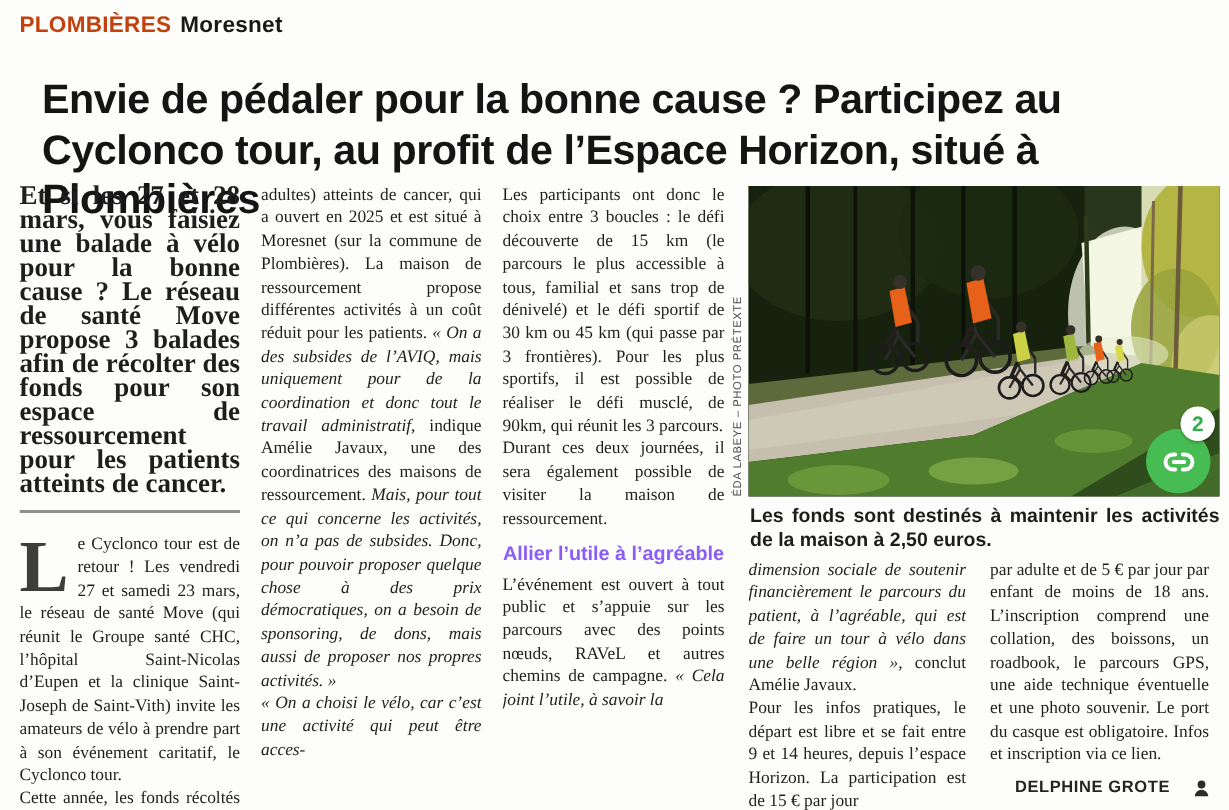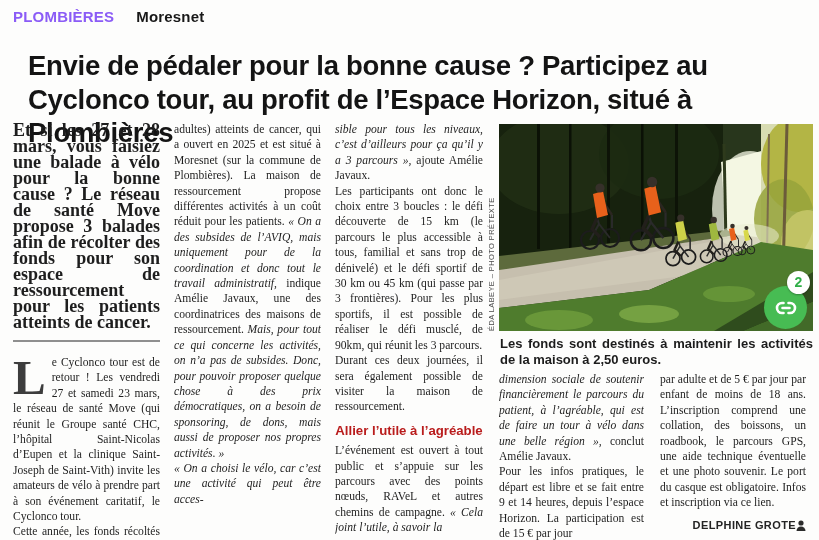--- a/index.html
+++ b/index.html
@@ -1,42 +1,42 @@
 <!DOCTYPE html>
 <html><head>
 <meta charset="utf-8">
 <style>
   html,body{margin:0;padding:0;background:#fff;}
   .page{position:relative;width:819px;height:540px;background:#fdfdfc;overflow:hidden;
         font-family:"Liberation Serif",serif;}
   
   .kicker{position:absolute;left:13px;top:8px;font-family:"Liberation Sans",sans-serif;
           font-size:15px;font-weight:700;letter-spacing:.2px;color:#181818;}
-  .kicker .loc{color:#8b5cf6;margin-right:22px;}
+  .kicker .loc{color:#c2410c;margin-right:6px;}
   
   .headline{position:absolute;left:12px;top:33px;width:802px;margin:16px;
             font-family:"Liberation Sans",sans-serif;font-weight:700;
             font-size:27.5px;line-height:33.5px;letter-spacing:-.3px;color:#141414;}
   
   .col{position:absolute;top:122px;height:418px;overflow:hidden;
        font-size:11.6px;line-height:15.4px;text-align:justify;color:#1e1e1e;}
   #col-0{left:13px;width:147px;}
   #col-1{left:174px;width:147px;}
   #col-2{left:335px;width:148px;}
   #col-3{left:499px;top:372px;height:168px;width:145px;}
   #col-4{left:660px;top:372px;height:168px;width:146px;}
   .para{margin:0;}
   .it{font-style:italic;}
   .intro{margin:0 0 2px;font-weight:700;font-size:18px;line-height:16px;text-align:justify;}
   .divider{border:0;border-top:2.5px solid #8f8f8f;margin:10px 0 13px;}
   .dropcap{float:left;font-weight:700;font-size:49px;line-height:40px;
            padding:3px 6px 0 0;color:#3d3d3d;}
   .subhead{font-family:"Liberation Sans",sans-serif;font-weight:700;font-size:13.2px;
-           line-height:16.5px;color:#b91c1c;text-align:center;margin:8px 0 4px;}
-  .byline{display:flex;justify-content:flex-end;align-items:center;gap:0;margin-top:7px;
+           line-height:16.5px;color:#8b5cf6;text-align:center;margin:8px 0 4px;}
+  .byline{display:flex;justify-content:flex-end;align-items:center;gap:16px;margin-top:7px;
           font-family:"Liberation Sans",sans-serif;font-weight:700;font-size:11px;
           letter-spacing:.4px;color:#242424;}
   
   .photo-figure{position:absolute;left:485px;top:124px;margin:0;display:flex;}
   .credit{width:14px;height:207px;writing-mode:vertical-rl;transform:rotate(180deg);
           font-family:"Liberation Sans",sans-serif;font-size:7.5px;letter-spacing:.4px;
           color:#4a4a4a;line-height:14px;overflow:hidden;}
   .photo{position:relative;width:314px;height:207px;overflow:hidden;background:#223318;}
   .photo svg{display:block;}
   .badge{position:absolute;right:3px;top:147px;width:23px;height:23px;border-radius:50%;
@@ -65,21 +65,20 @@
       <p class="intro">Et si les 27 et 28 mars, vous faisiez une balade à vélo pour la bonne cause ? Le réseau de santé Move propose 3 balades afin de récolter des fonds pour son espace de ressourcement pour les patients atteints de cancer.</p>
       <div class="divider"></div>
       <p class="para"><span class="dropcap">L</span><span>e Cyclonco tour est de retour ! Les vendredi 27 et samedi 23 mars, le réseau de santé Move (qui réunit le Groupe santé CHC, l’hôpital Saint-Nicolas d’Eupen et la clinique Saint-Joseph de Saint-Vith) invite les amateurs de vélo à prendre part à son événement caritatif, le Cyclonco tour.</span></p>
       <p class="para"><span>Cette année, les fonds récoltés iront à l’espace Horizon. C’est un espace dédié au bien-être et à la réhabilitation des comprend (enfants et</span></p>
     </div>
   <div class="col" id="col-1">
       <p class="para"><span>adultes) atteints de cancer, qui a ouvert en 2025 et est situé à Moresnet (sur la commune de Plombières). La maison de ressourcement propose différentes activités à un coût réduit pour les patients. </span><span class="it">« On a des subsides de l’AVIQ, mais uniquement pour de la coordination et donc tout le travail administratif, </span><span>indique Amélie Javaux, une des coordinatrices des maisons de ressourcement. </span><span class="it">Mais, pour tout ce qui concerne les activités, on n’a pas de subsides. Donc, pour pouvoir proposer quelque chose à des prix démocratiques, on a besoin de sponsoring, de dons, mais aussi de proposer nos propres activités. »</span></p>
       <p class="para"><span class="it">« On a choisi le vélo, car c’est une activité qui peut être acces-</span></p>
     </div>
   <div class="col" id="col-2">
-      <p class="para"><span class="it">sible pour tous les niveaux, c’est d’ailleurs pour ça qu’il y a 3 parcours », </span><span>ajoute Amélie Javaux.</span></p>
       <p class="para"><span>Les participants ont donc le choix entre 3 boucles : le défi découverte de 15 km (le parcours le plus accessible à tous, familial et sans trop de dénivelé) et le défi sportif de 30 km ou 45 km (qui passe par 3 frontières). Pour les plus sportifs, il est possible de réaliser le défi musclé, de 90km, qui réunit les 3 parcours.</span></p>
       <p class="para"><span>Durant ces deux journées, il sera également possible de visiter la maison de ressourcement.</span></p>
       <h2 class="subhead">Allier l’utile à l’agréable</h2>
       <p class="para"><span>L’événement est ouvert à tout public et s’appuie sur les parcours avec des points nœuds, RAVeL et autres chemins de campagne. </span><span class="it">« Cela joint l’utile, à savoir la</span></p>
     </div>
   <div class="col" id="col-3">
       <p class="para"><span class="it">dimension sociale de soutenir financièrement le parcours du patient, à l’agréable, qui est de faire un tour à vélo dans une belle région », </span><span>conclut Amélie Javaux.</span></p>
       <p class="para"><span>Pour les infos pratiques, le départ est libre et se fait entre 9 et 14 heures, depuis l’espace Horizon. La participation est de 15 € par jour</span></p>
     </div>
   <div class="col" id="col-4">

